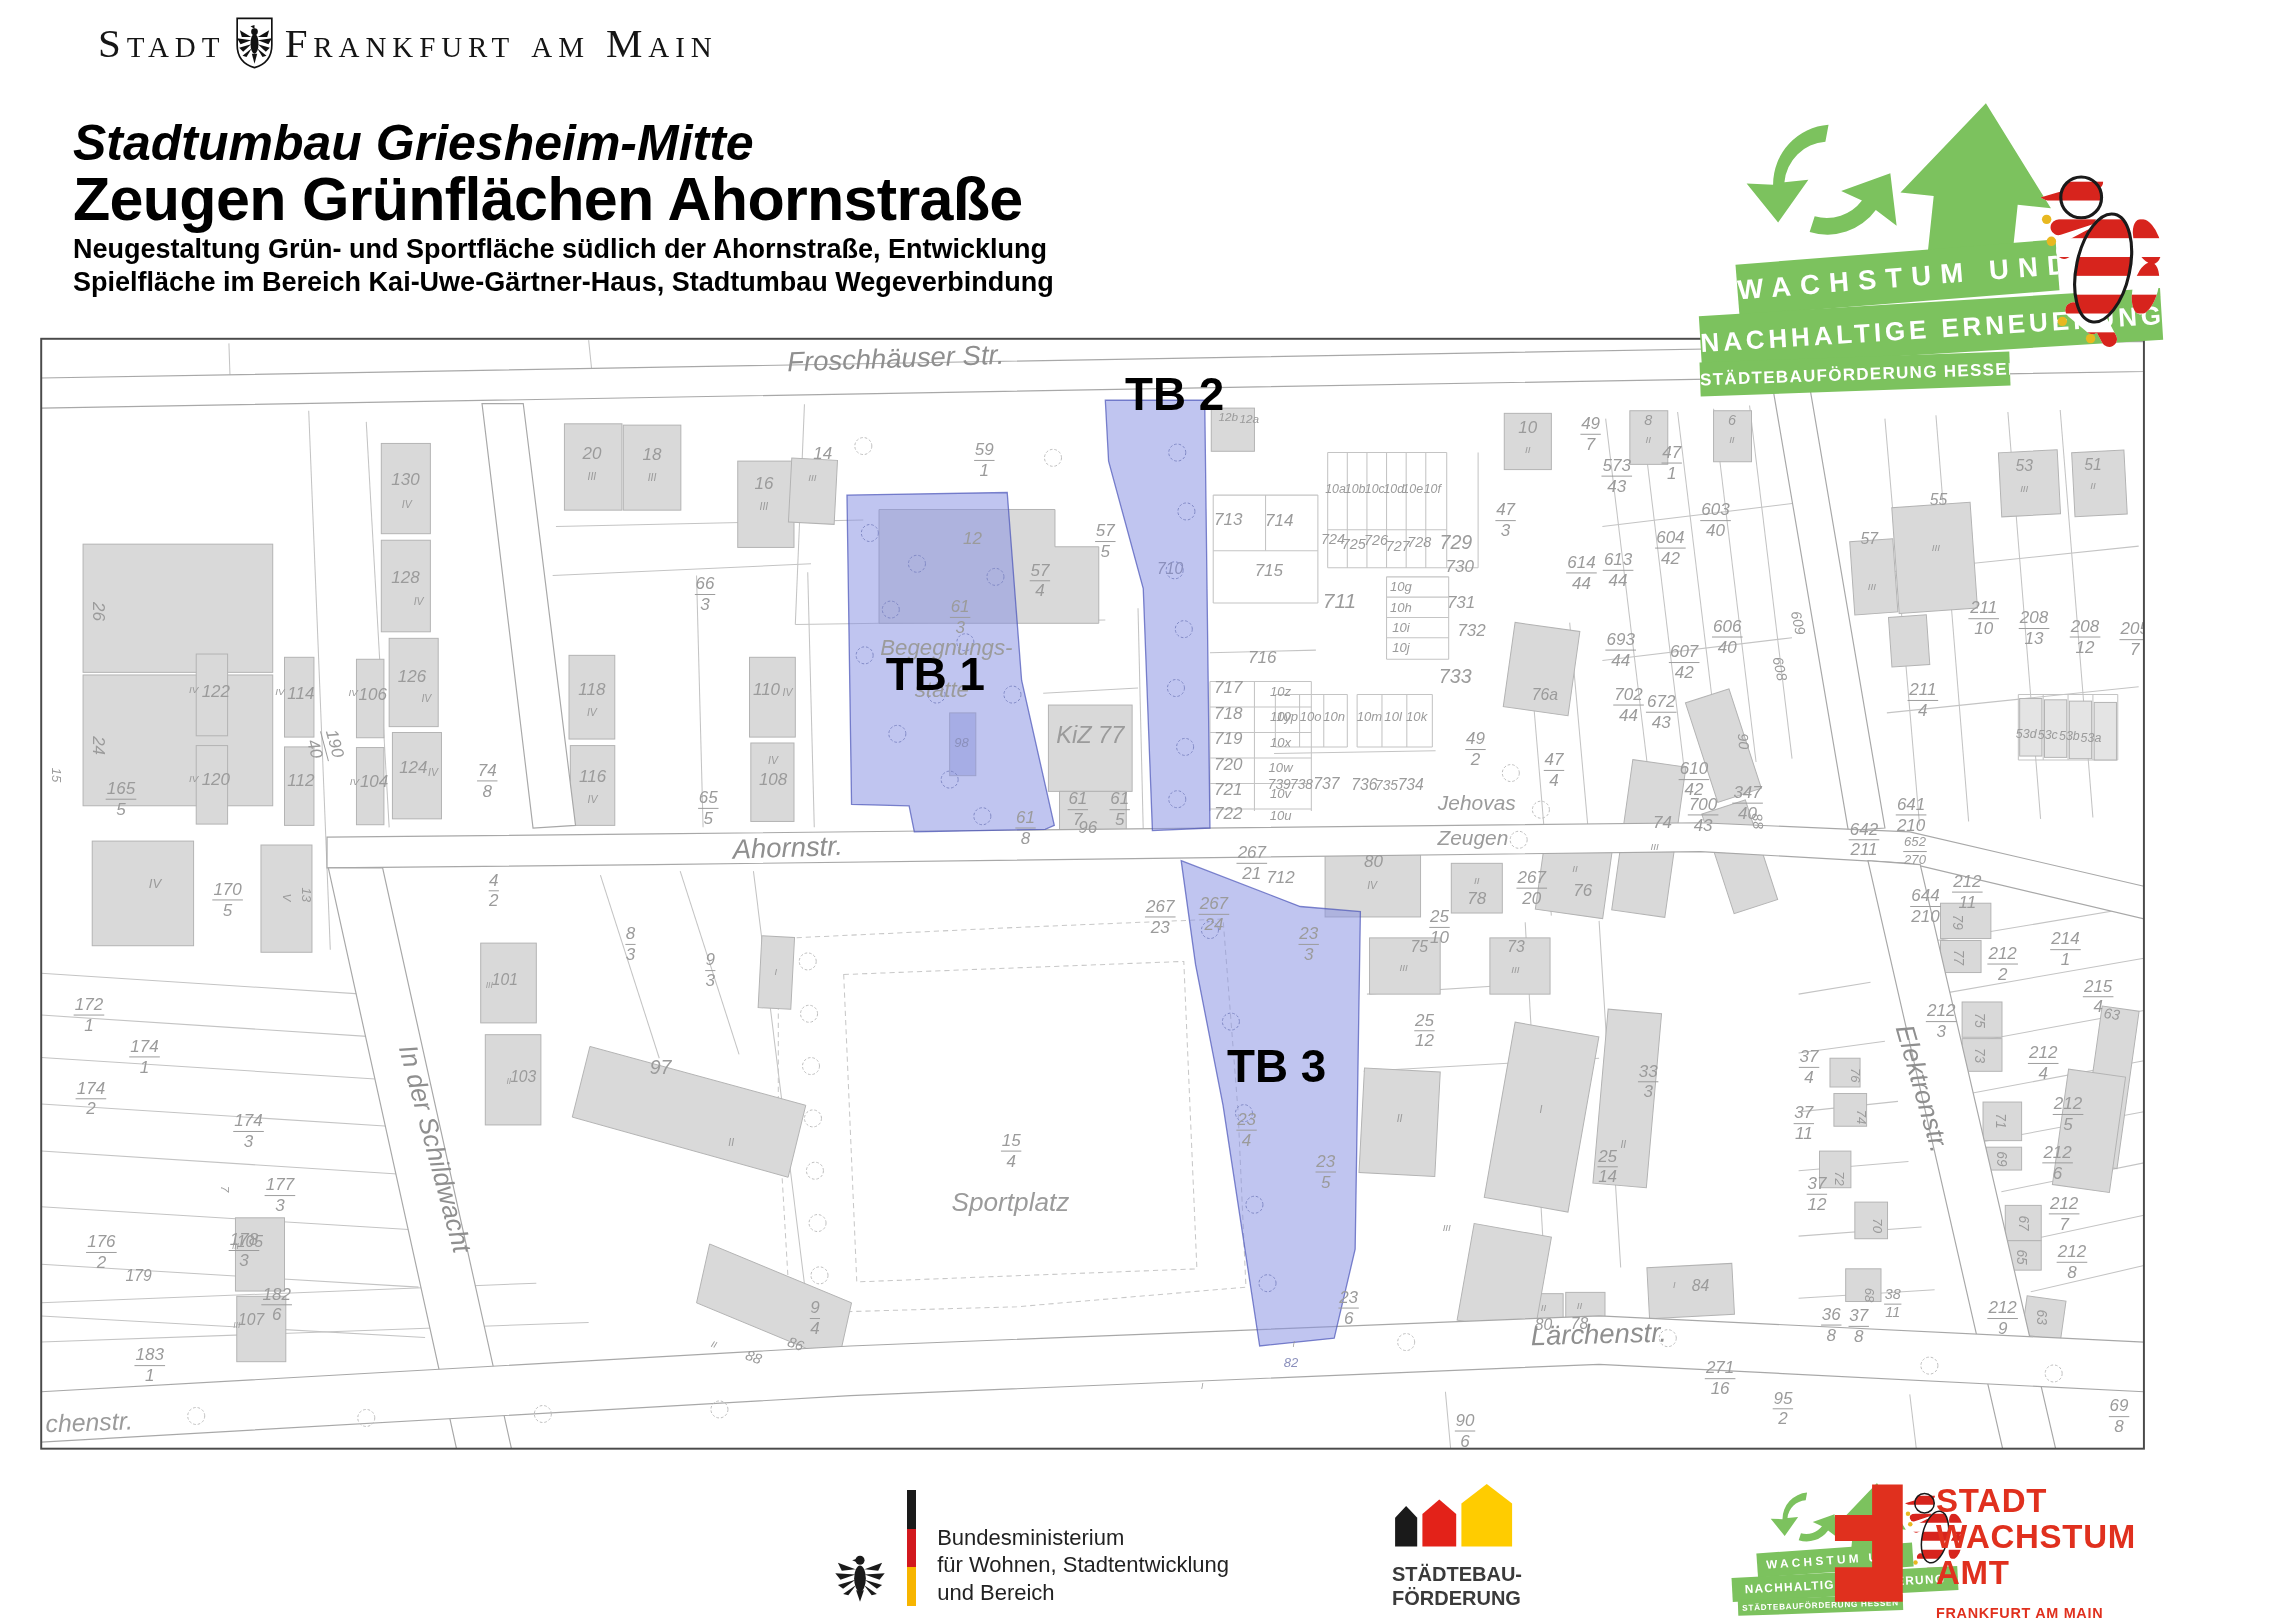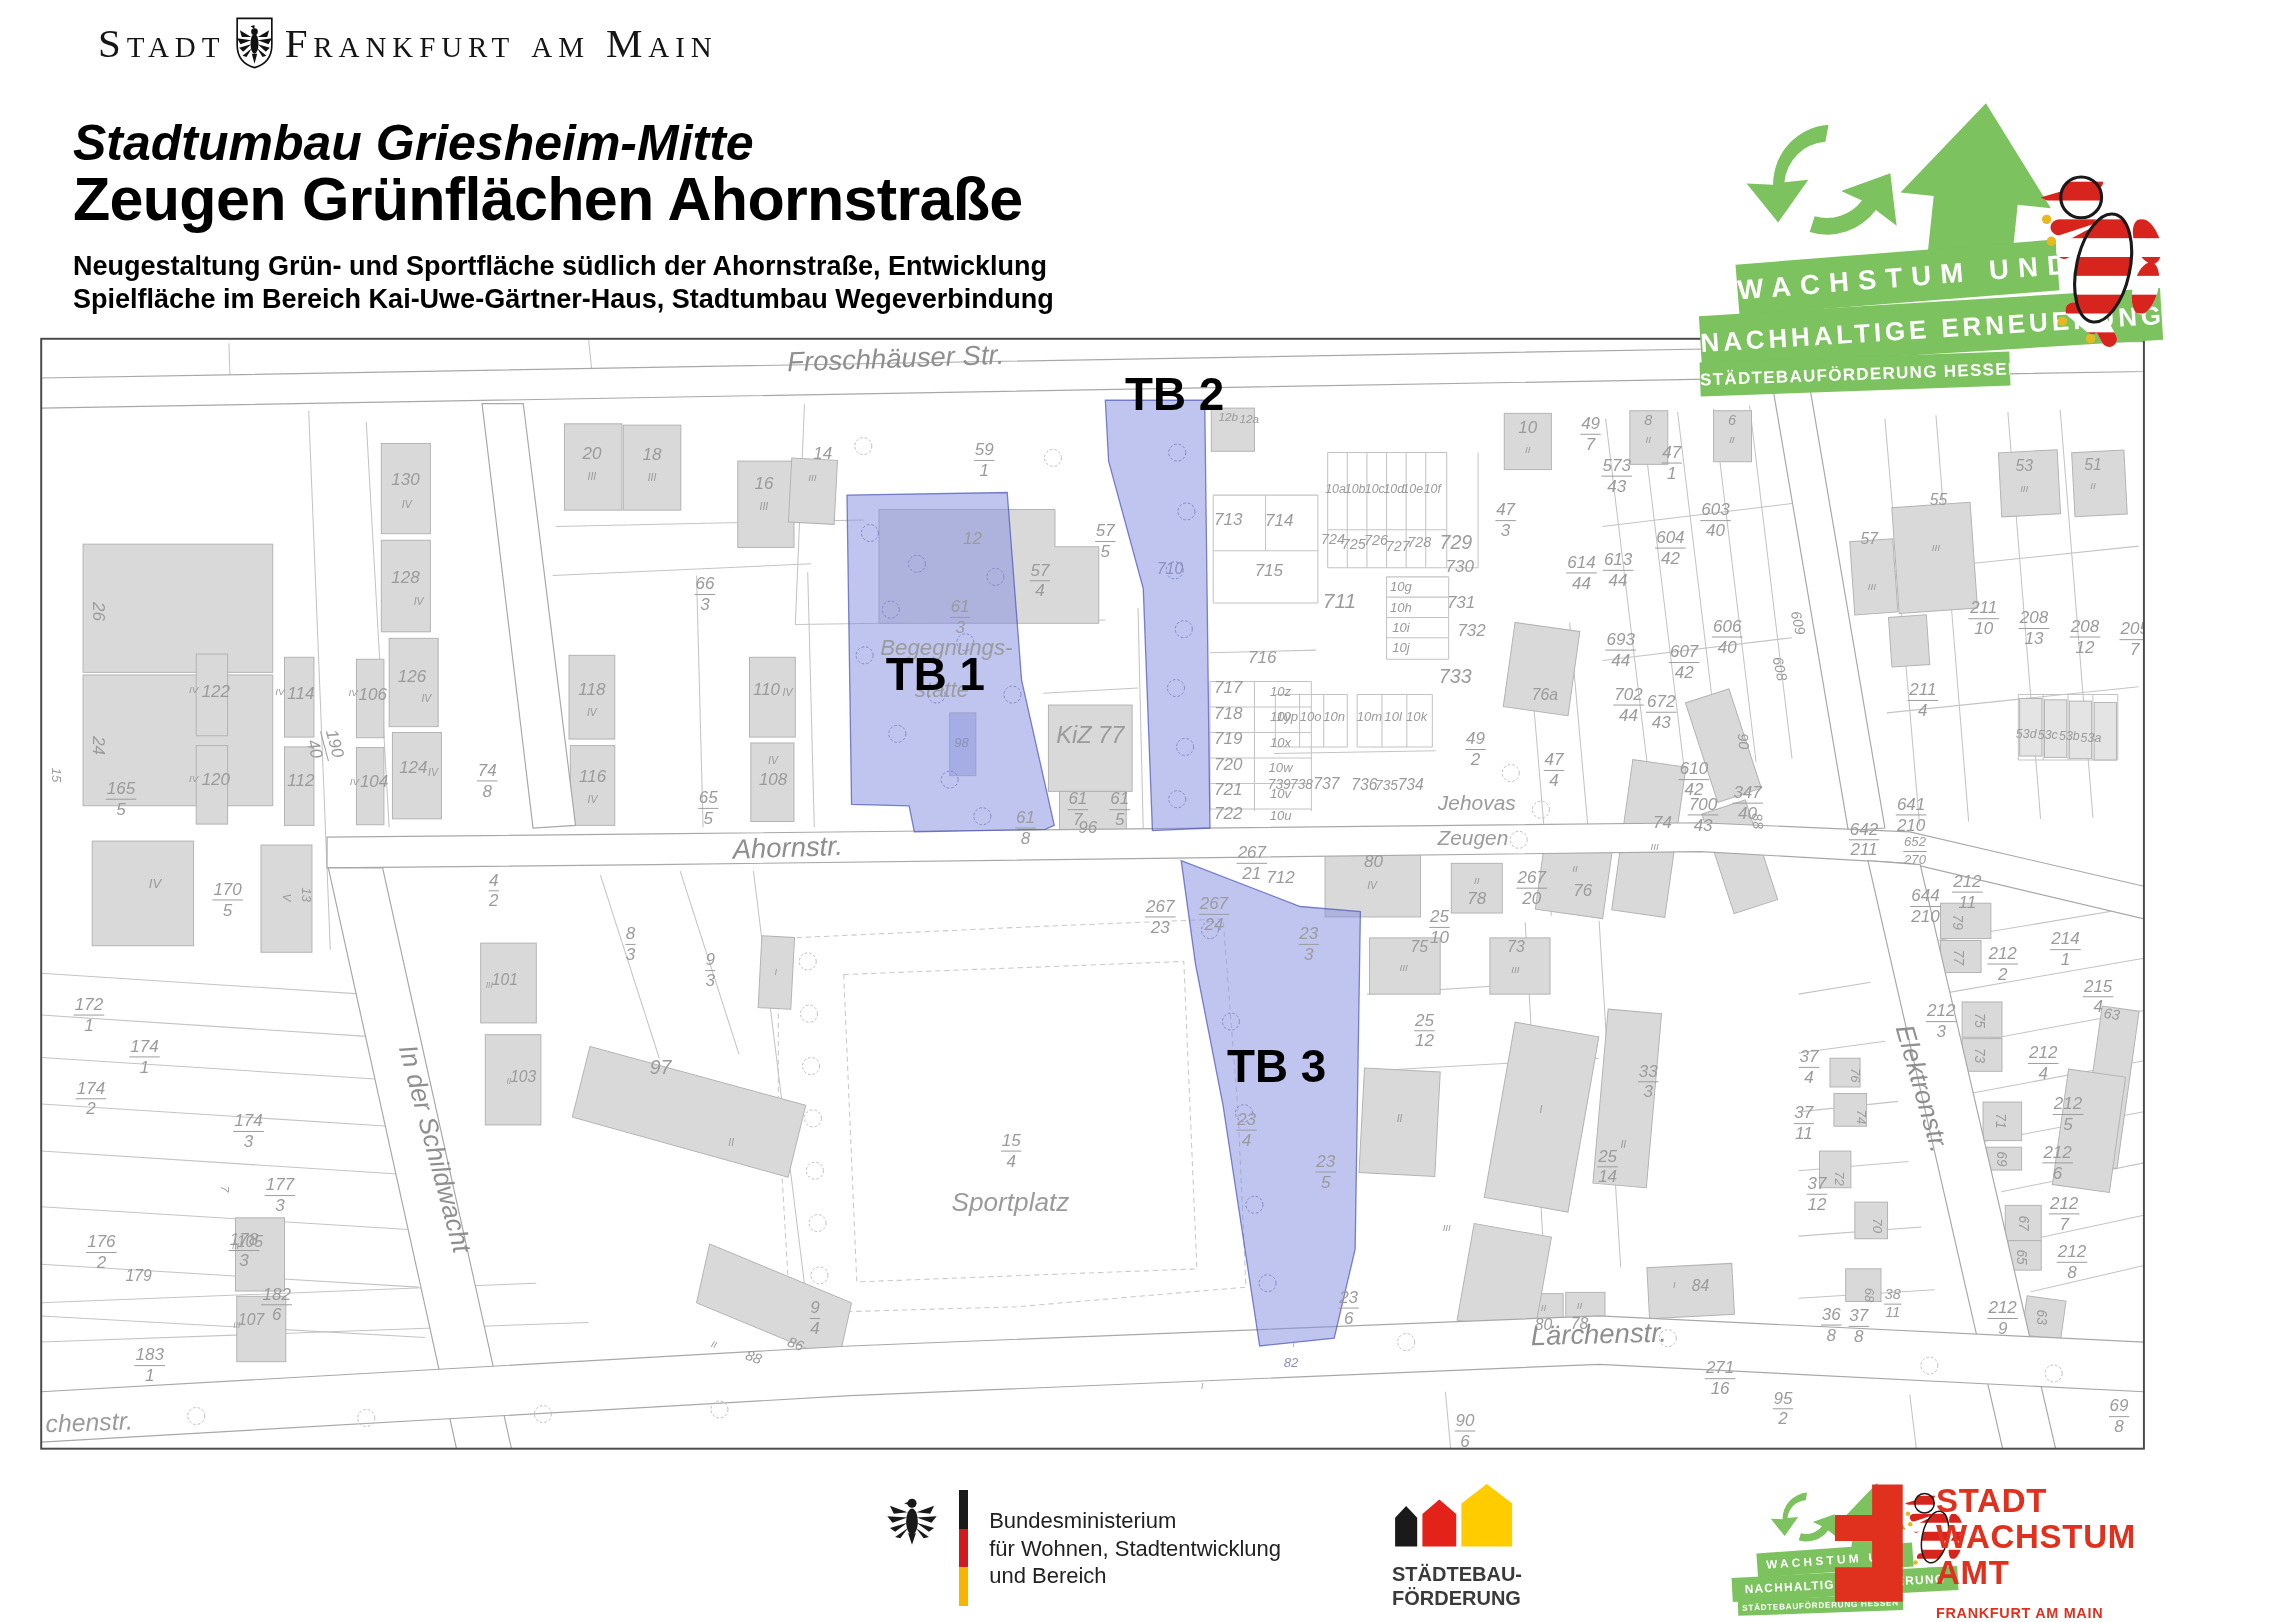--- a/index.html
+++ b/index.html
@@ -5,35 +5,35 @@
   html,body{margin:0;padding:0;background:#fff;}
   .page{position:relative;width:2295px;height:1622px;background:#fff;overflow:hidden;
         font-family:"Liberation Sans",sans-serif;}
   
   .brand{position:absolute;left:98px;top:17px;display:flex;align-items:center;gap:9.2px;z-index:4;}
   .brand .bt{font-family:"Liberation Serif",serif;font-variant:small-caps;font-size:41px;
              letter-spacing:5.9px;color:#151515;font-weight:400;}
   .titles{position:absolute;left:73px;top:122px;z-index:4;color:#000;}
   .t1{font-size:50px;font-weight:700;line-height:43px;font-style:italic;}
   .t2{font-size:61px;font-weight:700;line-height:68px;letter-spacing:-0.7px;}
-  .sub{margin-top:17px;font-size:27px;font-weight:700;line-height:33px;}
+  .sub{margin-top:0;font-size:27px;font-weight:700;line-height:33px;}
   
   .prog{position:absolute;left:1688px;top:84px;width:504px;height:314px;z-index:6;}
   .banner{position:absolute;background:#7cc25e;color:#fff;font-weight:700;text-align:center;
           white-space:nowrap;overflow:hidden;}
   .prog .b1{left:49px;top:168px;width:321px;height:51px;font-size:27.5px;line-height:52px;letter-spacing:9.2px;transform:rotate(-4.5deg);}
   .prog .b2{left:11.8px;top:218px;width:462px;height:52px;font-size:26px;line-height:54px;letter-spacing:3.9px;transform:rotate(-3.5deg);}
   .prog .b3{left:11.8px;top:273px;width:310px;height:34px;font-size:17px;line-height:35px;letter-spacing:1.3px;transform:rotate(-2deg);}
   .prog .icon{position:absolute;left:46px;top:11.8px;}
   .prog .lion{position:absolute;left:330px;top:82px;}
   
   #map-svg{position:absolute;left:0;top:0;z-index:1;}
   
   .footer{position:absolute;left:0;top:1472px;width:2295px;height:150px;z-index:4;}
-  .bmwsb{position:absolute;left:886px;top:18.3px;display:flex;align-items:flex-start;gap:21px;}
+  .bmwsb{position:absolute;left:834px;top:18.3px;display:flex;align-items:flex-end;gap:21px;}
   .bmwsb .bar{width:9.2px;height:116px;background:linear-gradient(#1a1a1a 0 33.4%,#d2191e 33.4% 66.7%,#f7b500 66.7%);}
   .bmwsb .txt{font-size:22px;line-height:27.5px;color:#222;padding-top:17px;}
   .hessen{position:absolute;left:1087px;top:9.2px;}
   .hessen .hname{font-size:31px;font-weight:700;letter-spacing:2px;color:#2563a8;}
   .hessen .flag{position:relative;width:68px;height:93px;margin-top:7.9px;
     background:repeating-linear-gradient(180deg,#d7241d 0 10.5px,#fff 10.5px 21px);}
   .hessen .crest{position:absolute;left:18.3px;top:25px;}
   .sbf{position:absolute;left:1392px;top:11.8px;}
   .sbf .houses{display:block;}
   .sbf .hl{font-size:20px;font-weight:700;line-height:24px;color:#3a3a3a;margin-top:13px;}

